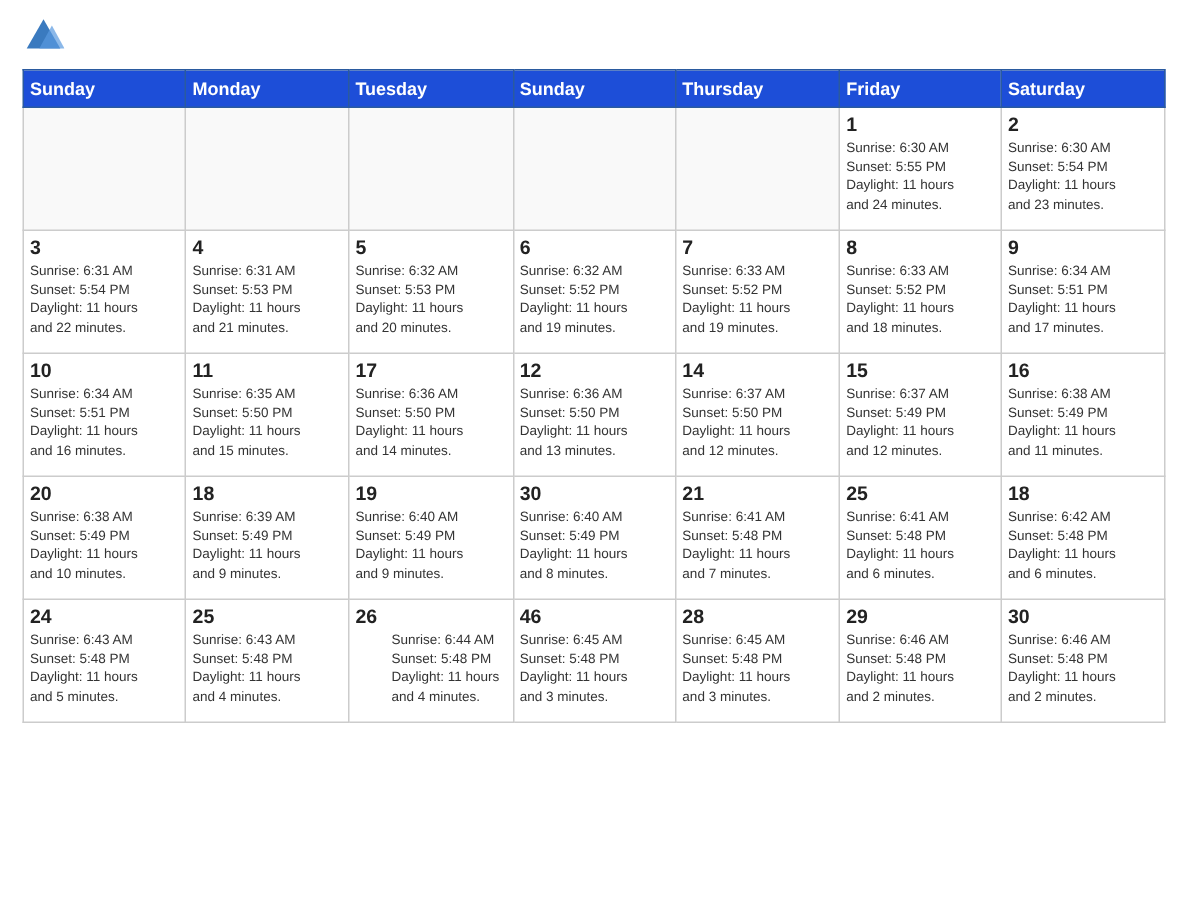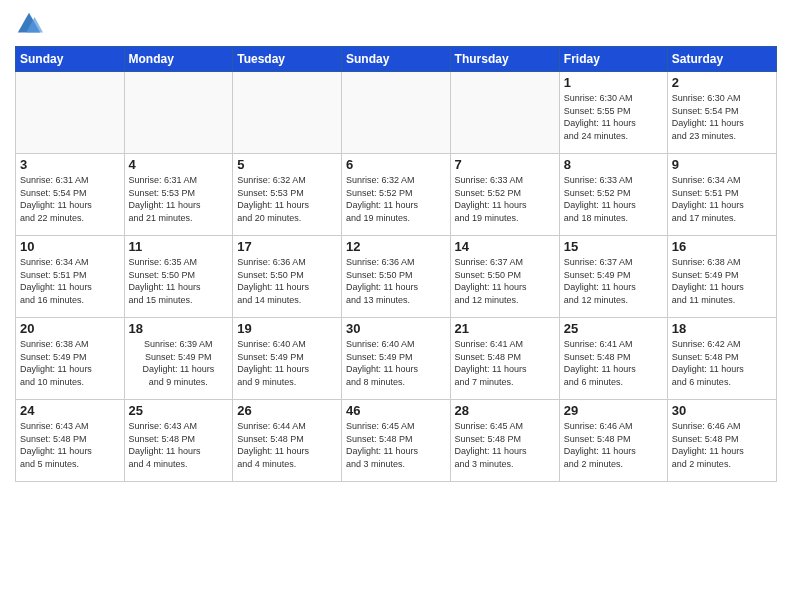--- a/index.html
+++ b/index.html
@@ -252,21 +252,21 @@
         <tr>
           <td>
             <span class="day-num">20</span>
             <div class="day-info" style="white-space: pre-line;">Sunrise: 6:38 AM
 Sunset: 5:49 PM
 Daylight: 11 hours
 and 10 minutes.</div>
           </td>
           <td>
             <span class="day-num">18</span>
-            <div class="day-info" style="white-space: pre-line; text-align: center;">Sunrise: 6:39 AM
+            <div class="day-info" style="white-space: pre-line;">Sunrise: 6:39 AM
 Sunset: 5:49 PM
 Daylight: 11 hours
 and 9 minutes.</div>
           </td>
           <td>
             <span class="day-num">19</span>
             <div class="day-info" style="white-space: pre-line;">Sunrise: 6:40 AM
 Sunset: 5:49 PM
 Daylight: 11 hours
 and 9 minutes.</div>
@@ -310,21 +310,21 @@
           </td>
           <td>
             <span class="day-num">25</span>
             <div class="day-info" style="white-space: pre-line;">Sunrise: 6:43 AM
 Sunset: 5:48 PM
 Daylight: 11 hours
 and 4 minutes.</div>
           </td>
           <td>
             <span class="day-num">26</span>
-            <div class="day-info" style="white-space: pre-line;">Sunrise: 6:44 AM
+            <div class="day-info" style="white-space: pre-line; margin-left: 24px;">Sunrise: 6:44 AM
 Sunset: 5:48 PM
 Daylight: 11 hours
 and 4 minutes.</div>
           </td>
           <td>
             <span class="day-num">46</span>
             <div class="day-info" style="white-space: pre-line;">Sunrise: 6:45 AM
 Sunset: 5:48 PM
 Daylight: 11 hours
 and 3 minutes.</div>

